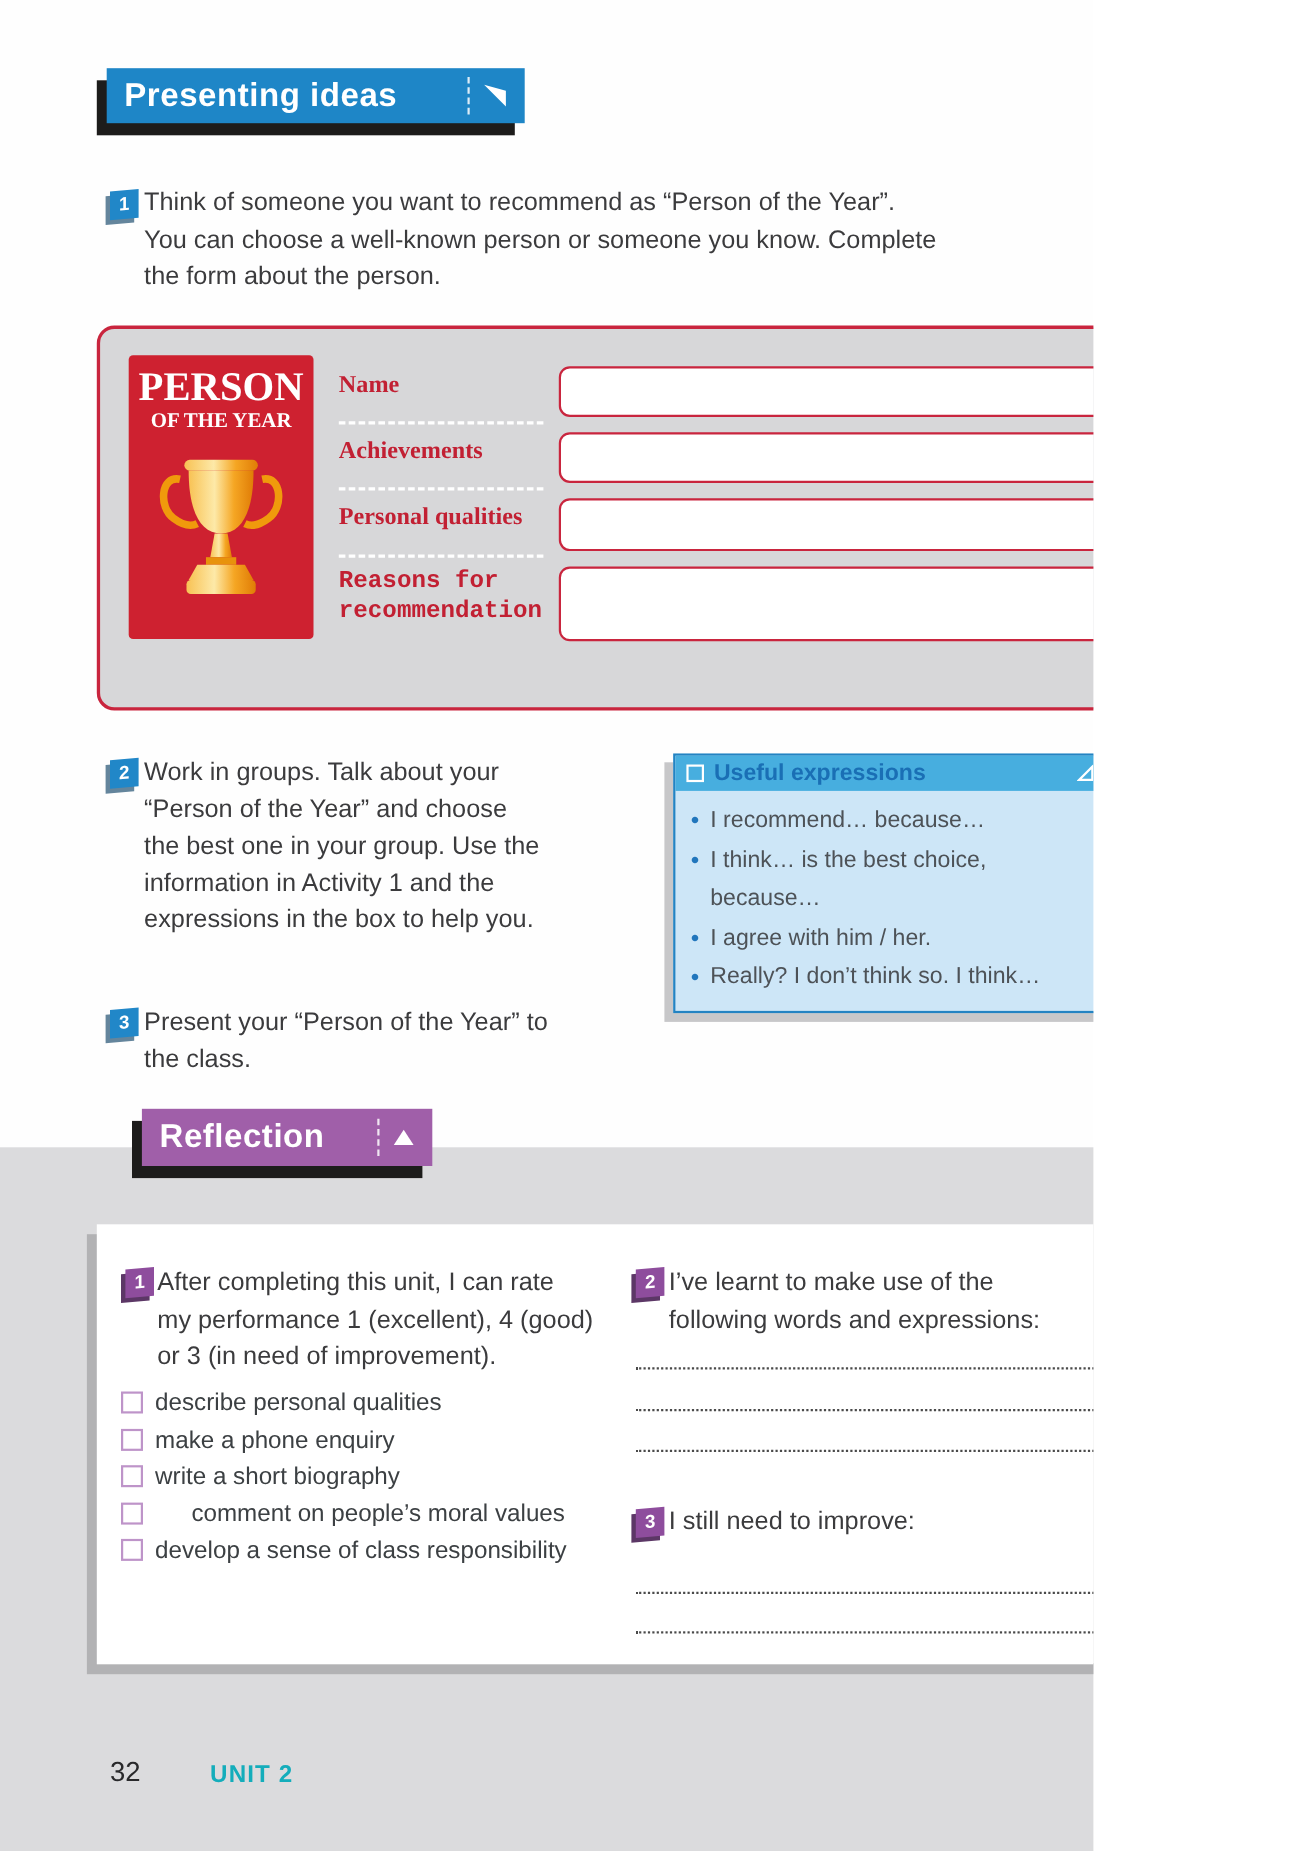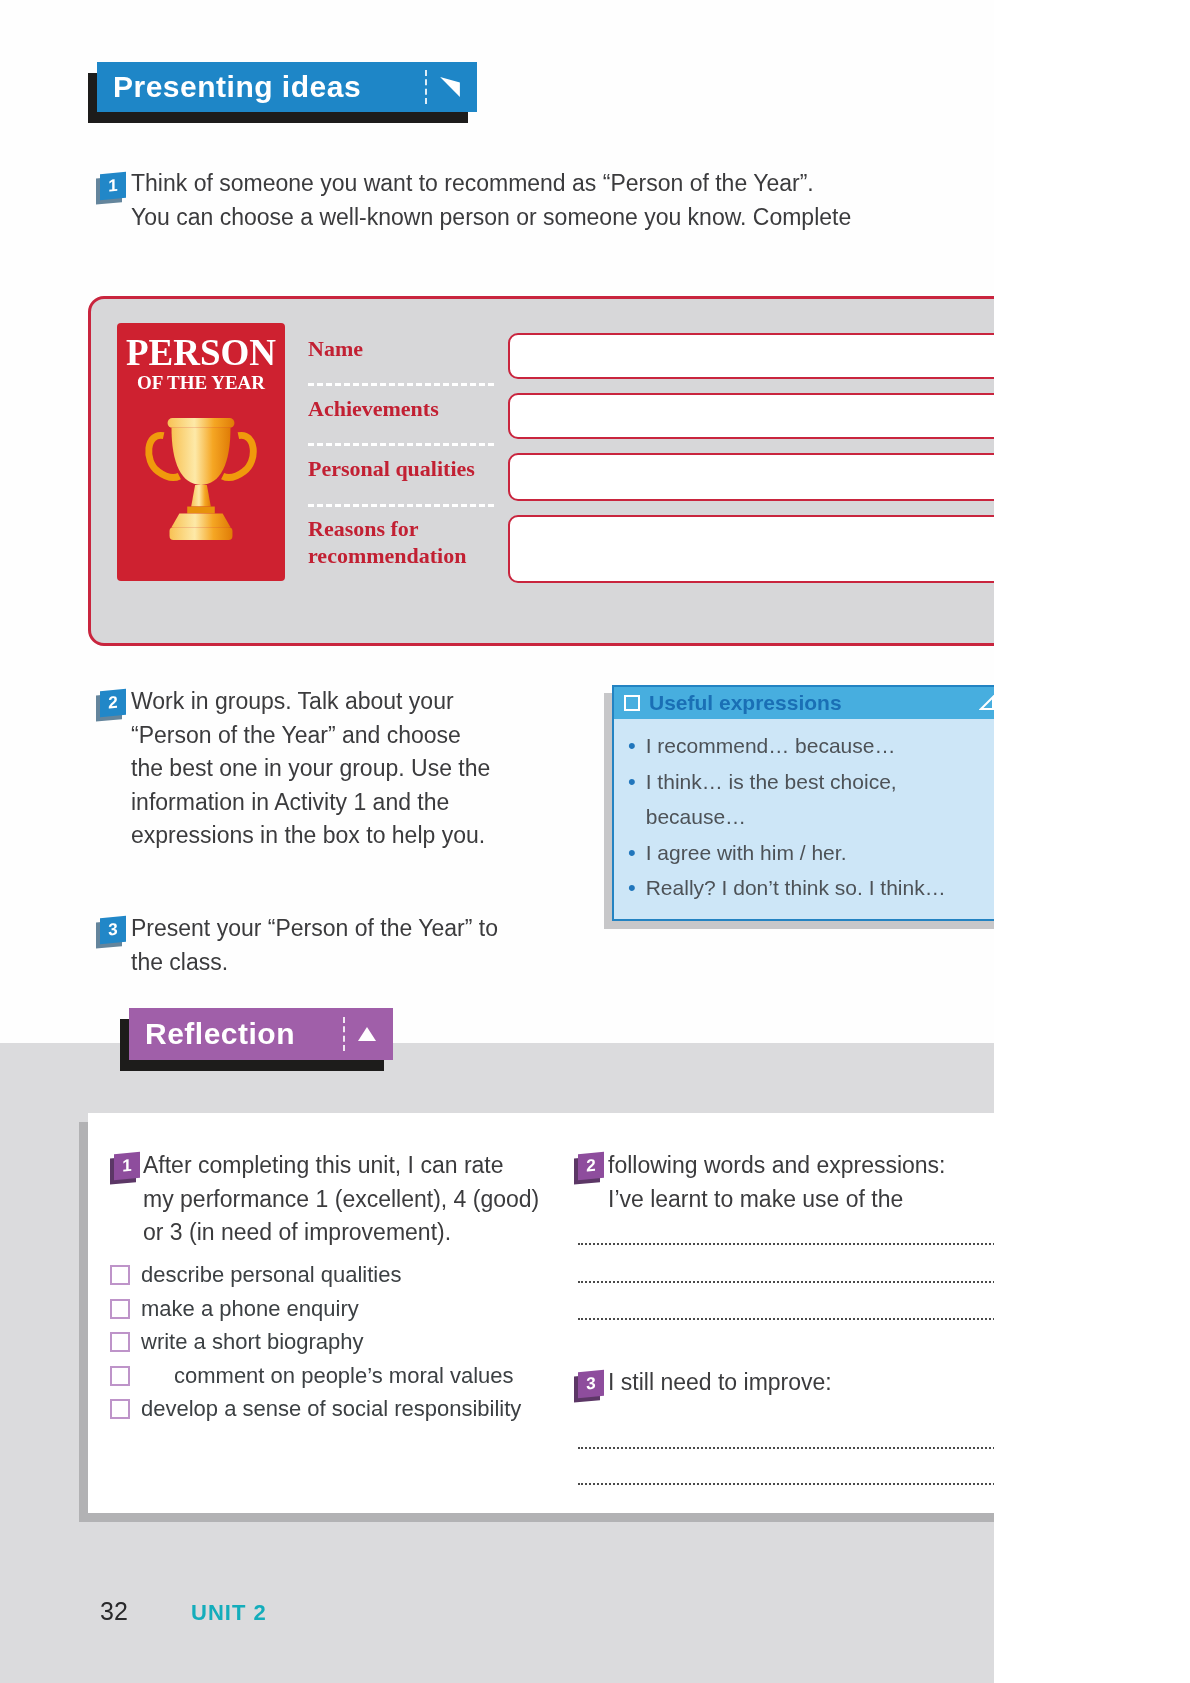--- a/index.html
+++ b/index.html
@@ -71,20 +71,21 @@
       <svg width="22" height="22" viewBox="0 0 20 20">
           <polygon points="1,1 19,19 19,6" fill="#ffffff"></polygon>
         </svg>
     </span>
   </div>
 
   <div class="badge badge-blue" style="left:100px; top:173px;">1</div>
   <div class="txt" style="left:131px; top:167px; width:770px;">
     <div>Think of someone you want to recommend as “Person of the Year”.</div>
     <div>You can choose a well-known person or someone you know. Complete</div>
+    <div>the form about the person.</div>
   </div>
 
   <div class="form-box">
     <div class="trophy-card">
       <div class="trophy-t1">PERSON</div>
       <div class="trophy-t2">OF THE YEAR</div>
       <div style="margin-top:10px;">
         <svg width="118" height="150" viewBox="0 0 120 152">
           <defs>
             <linearGradient id="gold" x1="0" y1="0" x2="1" y2="0">
@@ -102,21 +103,21 @@
           <rect x="46" y="104" width="28" height="7" fill="#e8920c"></rect>
           <path d="M38,111 h44 l8,14 h-60 z" fill="url(#gold)"></path>
           <rect x="28" y="125" width="64" height="13" rx="4" fill="url(#gold)"></rect>
         </svg>
       </div>
     </div>
 
     <div class="f-label" style="top:36px;">Name</div>
     <div class="f-label" style="top:96px;">Achievements</div>
     <div class="f-label" style="top:156px;">Personal qualities</div>
-    <div class="f-label" style="top:216px;">
+    <div class="f-label" style="top:216px;font-family:Liberation Mono, monospace;">
       <div>Reasons for</div>
       <div>recommendation</div>
     </div>
 
     <div class="f-input" style="top:34px;  height:46px;"></div>
     <div class="f-input" style="top:94px;  height:46px;"></div>
     <div class="f-input" style="top:154px; height:48px;"></div>
     <div class="f-input" style="top:216px; height:68px;"></div>
 
     <div class="f-dash" style="top:84px;"></div>
@@ -190,26 +191,26 @@
 
     <div class="checkbox" style="left:22px; top:152px;"></div>
     <div class="check-label" style="left:53px; top:145px;">describe personal qualities</div>
     <div class="checkbox" style="left:22px; top:186px;"></div>
     <div class="check-label" style="left:53px; top:179px;">make a phone enquiry</div>
     <div class="checkbox" style="left:22px; top:219px;"></div>
     <div class="check-label" style="left:53px; top:212px;">write a short biography</div>
     <div class="checkbox" style="left:22px; top:253px;"></div>
     <div class="check-label" style="left:53px; top:246px;margin-left:33px;">comment on people’s moral values</div>
     <div class="checkbox" style="left:22px; top:286px;"></div>
-    <div class="check-label" style="left:53px; top:279px;">develop a sense of social responsibility</div>
+    <div class="check-label" style="left:53px; top:279px;">develop a sense of class responsibility</div>
 
     <div class="badge badge-purple" style="left:490px; top:40px;">2</div>
     <div class="txt" style="left:520px; top:36px; width:400px;">
+      <div>I’ve learnt to make use of the</div>
       <div>following words and expressions:</div>
-      <div>I’ve learnt to make use of the</div>
     </div>
     <div class="write-line" style="left:490px; top:130px; width:424px;"></div>
     <div class="write-line" style="left:490px; top:168px; width:424px;"></div>
     <div class="write-line" style="left:490px; top:205px; width:424px;"></div>
 
     <div class="badge badge-purple" style="left:490px; top:258px;">3</div>
     <div class="txt" style="left:520px; top:253px; width:400px;">I still need to improve:</div>
     <div class="write-line" style="left:490px; top:334px; width:424px;"></div>
     <div class="write-line" style="left:490px; top:370px; width:424px;"></div>
   </div>

